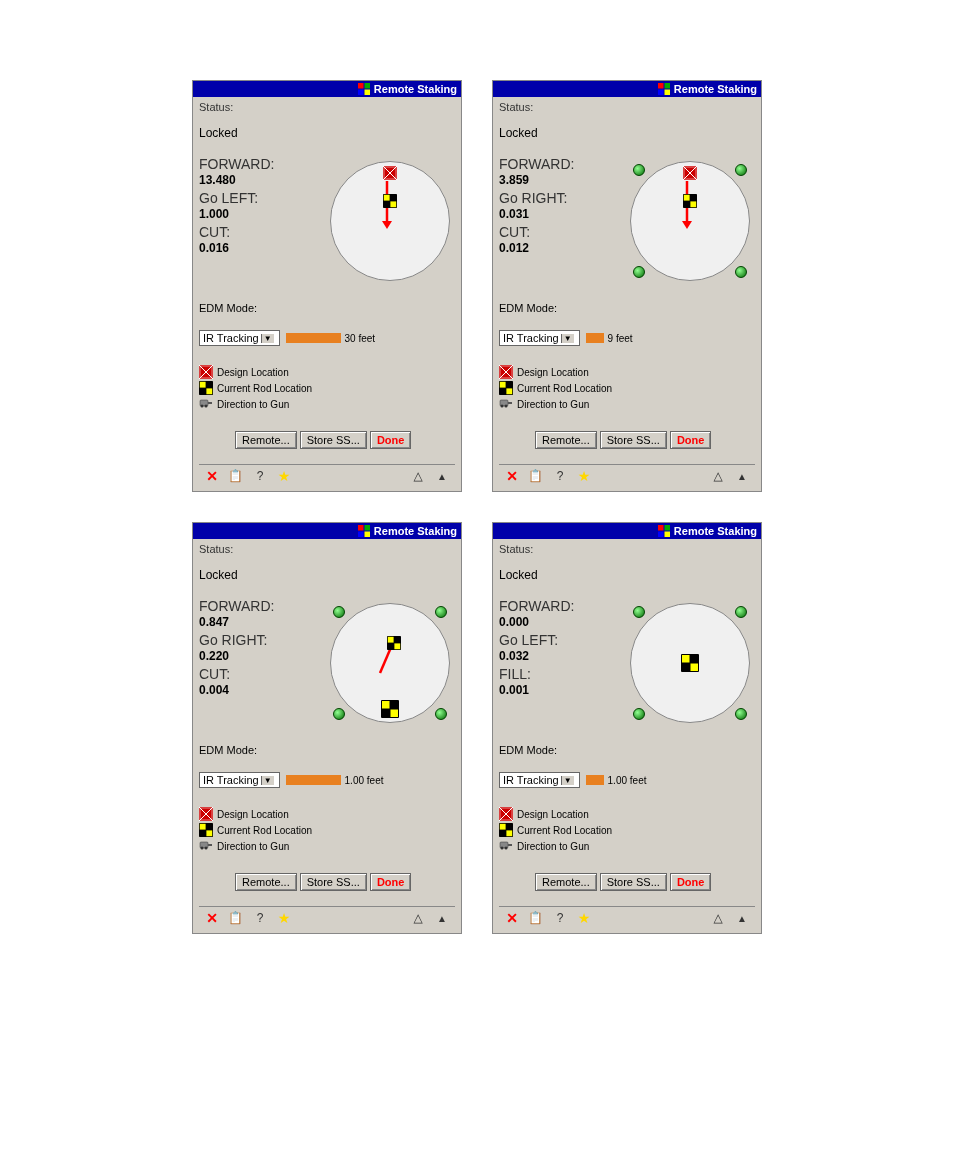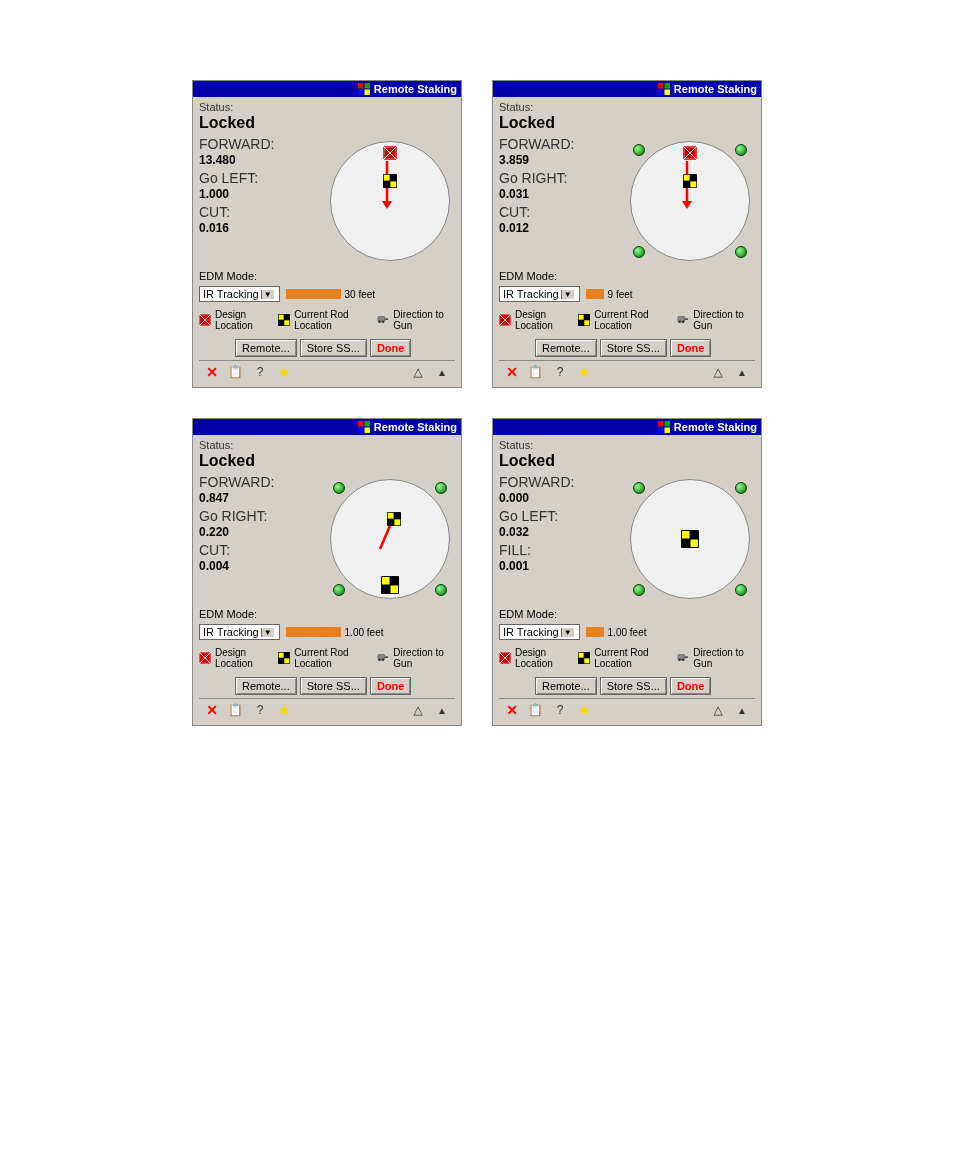--- a/index.html
+++ b/index.html
@@ -40,25 +40,25 @@
       gap: 4px;
       justify-content: flex-end;
     }
 
     .content {
       padding: 4px 6px;
       background: #d4d0c8;
       flex: 1;
       display: flex;
       flex-direction: column;
-      gap: 1px;
+      gap: 13px;
     }
 
     .status-label { color: #333; font-size: 11px; }
-    .status-value { font-weight: bold; font-size: 16px; color: #000; }
+    .status-value { font-weight: normal; font-size: 12px; color: #000; }
 
     .main-area {
       display: flex;
       gap: 4px;
       margin: 3px 0;
     }
 
     .data-col {
       flex: 1;
       display: flex;
@@ -117,21 +117,21 @@
       gap: 4px;
       font-size: 10px;
     }
     .distance-bar {
       height: 10px;
       background: #e88020;
       display: inline-block;
     }
 
     
-    .legend { display: flex; flex-direction: row; gap: 2px; margin: 3px 0; }
+    .legend { display: flex; flex-direction: column; gap: 2px; margin: 3px 0; }
     .legend-item { display: flex; align-items: center; gap: 4px; font-size: 10px; }
 
     
     .btn-row {
       display: flex;
       gap: 3px;
       margin: 4px 0 2px 0;
       padding-left: 36px;
     }
     .btn {

